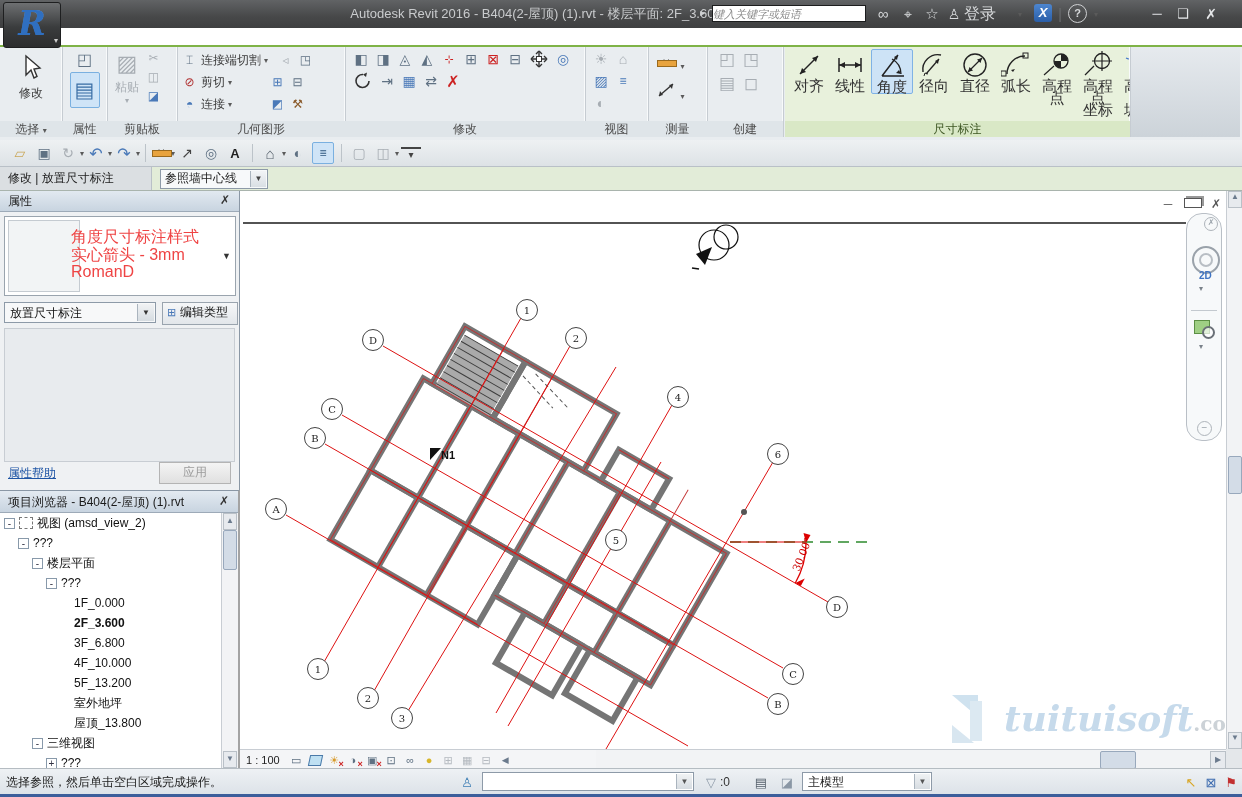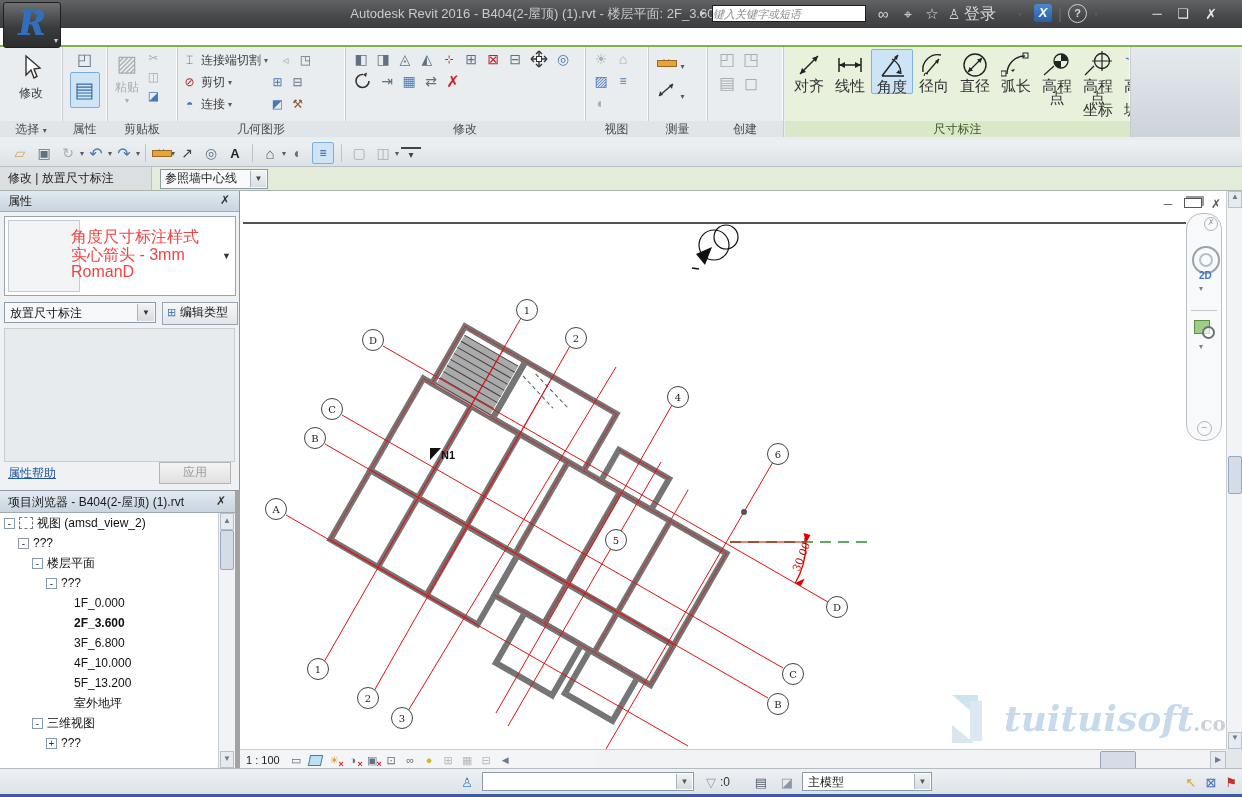--- a/index.html
+++ b/index.html
@@ -75,21 +75,21 @@
   .typebox{position:absolute;left:4px;top:26px;width:230px;height:78px;background:#fff;border:1px solid #9aa4ae;}
   .typebox .img{position:absolute;left:3px;top:3px;width:70px;height:70px;background:#f2f4f5;border:1px solid #c5cbd1;}
   .typebox .tl{position:absolute;left:66px;font-size:16px;color:#ef4444;white-space:nowrap;}
   .typebox .dd{position:absolute;right:4px;top:34px;font-size:9px;color:#333;}
   .sel-combo{position:absolute;left:4px;top:112px;width:152px;height:21px;background:#f7f8f9;border:1px solid #8d9aa8;font-size:12px;line-height:20px;padding-left:5px;box-sizing:border-box;color:#111;}
   .sel-combo .cd{position:absolute;right:1px;top:1px;bottom:1px;width:16px;background:linear-gradient(#f0f2f4,#d6dce1);border-left:1px solid #aab4be;text-align:center;font-size:8px;line-height:17px;color:#333;}
   .edit-type{position:absolute;left:162px;top:112px;width:74px;height:21px;background:linear-gradient(#f6f7f8,#e2e6ea);border:1px solid #9aa4ae;font-size:12px;line-height:19px;text-align:left;color:#111;}
   .prop-empty{position:absolute;left:4px;top:138px;right:4px;height:132px;background:#e8ebee;border:1px solid #c8cdd3;}
   .prop-foot-link{position:absolute;left:8px;bottom:8px;font-size:12px;color:#1f55a5;text-decoration:underline;}
   .apply-btn{position:absolute;right:8px;bottom:6px;width:70px;height:20px;background:linear-gradient(#f4f4f4,#e0e0e0);border:1px solid #b4b4b4;color:#9b9b9b;font-size:12px;text-align:center;line-height:19px;}
-  .browser{left:0;top:490px;width:240px;height:278px;background:#fff;border-right:5px solid #a3a3a3;border-top:1px solid #8a97a5;box-sizing:border-box;z-index:10;padding-left:44px;}
+  .browser{left:0;top:490px;width:240px;height:278px;background:#fff;border-right:2px solid #a3a3a3;border-top:1px solid #8a97a5;box-sizing:border-box;z-index:10;padding-left:44px;}
   .tree{position:absolute;left:0;top:22px;right:16px;bottom:0;overflow:hidden;font-size:12px;color:#111;}
   .trow{height:20px;line-height:20px;display:flex;align-items:center;white-space:nowrap;}
   .trow .box{display:inline-block;width:11px;height:11px;border:1px solid #8899aa;background:#fff;font-size:10px;line-height:9px;text-align:center;color:#334;margin-right:4px;box-sizing:border-box;}
   .trow .vicon{display:inline-block;width:12px;height:10px;border:1px dashed #777;margin-right:4px;}
   .trow.sel2f{font-weight:bold;}
   .vsb{position:absolute;top:22px;right:0;width:16px;bottom:0;background:#f2f3f5;border-left:1px solid #c8cdd3;}
   .vsb .btn{position:absolute;left:1px;right:1px;height:15px;background:#e7eaee;border:1px solid #b9c0c7;color:#6b7a8d;font-size:8px;text-align:center;line-height:14px;}
   .vsb .thumb{position:absolute;left:1px;right:1px;background:#d3dce7;border:1px solid #98a8bc;border-radius:2px;}
   
   .canvas{left:240px;top:190px;width:1002px;height:578px;background:#fff;border-top:1px solid #8a97a5;box-sizing:border-box;z-index:5;}
@@ -485,20 +485,23 @@
         </div>
       <div class="trow" style="padding-left:74px;">
           <span>4F_10.000</span>
         </div>
       <div class="trow" style="padding-left:74px;">
           <span>5F_13.200</span>
         </div>
       <div class="trow" style="padding-left:74px;">
           <span>室外地坪</span>
         </div>
+      <div class="trow" style="padding-left:74px;">
+          <span>屋顶_13.800</span>
+        </div>
       <div class="trow" style="padding-left:32px;">
           <span class="box">-</span>
           <span>三维视图</span>
         </div>
       <div class="trow" style="padding-left:46px;">
           <span class="box">+</span>
           <span>???</span>
         </div>
     </div>
     <div class="vsb">
@@ -718,20 +721,21 @@
       </div>
       <div class="chsb">
         <div class="thumb"></div>
         <div class="btn" style="right:0;top:1px;bottom:1px;width:14px;line-height:16px;">▶</div>
       </div>
     </div>
     <div class="corner"></div>
   </div>
 
   <div class="abs statusbar">
+    <div class="sb-msg">选择参照，然后单击空白区域完成操作。</div>
     <span class="sb-ic" style="left:458px;color:#3f7fb5;">♙</span>
     <div class="sb-combo" style="left:482px;width:212px;">
         <span class="cd">▼</span>
       </div>
     <span class="sb-ic" style="left:702px;color:#8a97a5;">▽</span>
     <span class="sb-count" style="left:720px;">:0</span>
     <span class="sb-ic" style="left:752px;color:#55606b;">▤</span>
     <span class="sb-ic" style="left:778px;color:#8a97a5;">◪</span>
     <div class="sb-combo" style="left:802px;width:130px;">
       <span>主模型</span>

